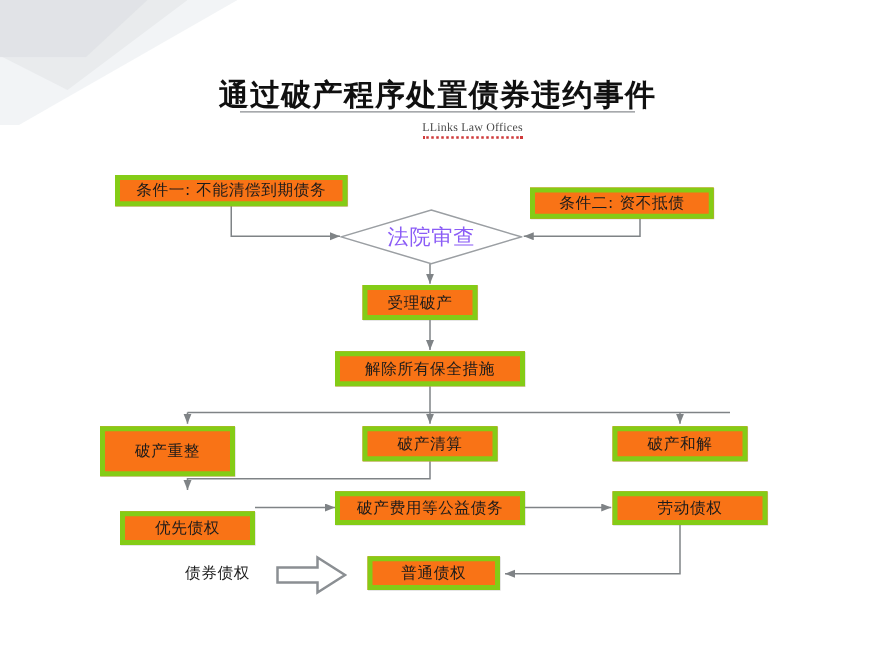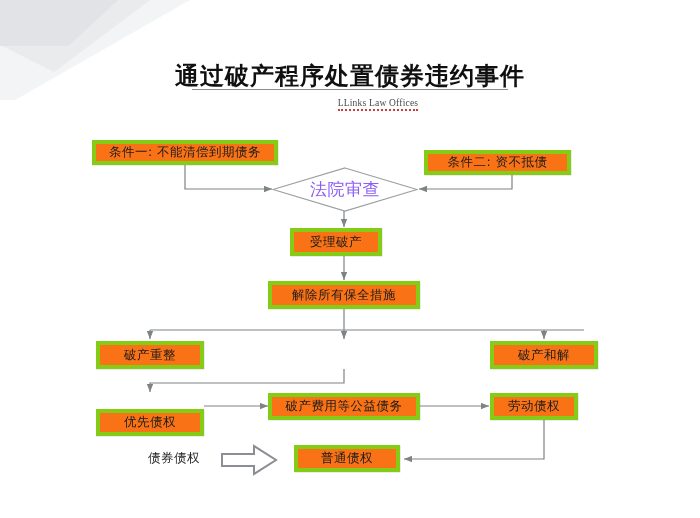--- a/index.html
+++ b/index.html
@@ -204,38 +204,41 @@
   </div>
 
   <div class="node" style="left:290px; top:228px; width:92px; height:28px;justify-content:center;">
     <span>受理破产</span>
   </div>
 
   <div class="node" style="left:268px; top:281px; width:152px; height:28px;">
     <span>解除所有保全措施</span>
   </div>
 
-  <div class="node" style="left:96px; top:341px; width:108px; height:28px;">
+  <div class="node" style="left:80px; top:341px; width:108px; height:40px;">
     <span>破产重整</span>
   </div>
 
+  <div class="node" style="left:290px; top:341px; width:108px; height:28px;">
+    <span>破产清算</span>
+  </div>
 
   <div class="node" style="left:490px; top:341px; width:108px; height:28px;">
     <span>破产和解</span>
   </div>
 
   <div class="node" style="left:96px; top:393px; width:108px; height:27px;margin-top:16px;">
     <span>优先债权</span>
   </div>
 
   <div class="node" style="left:268px; top:393px; width:152px; height:27px;">
     <span>破产费用等公益债务</span>
   </div>
 
-  <div class="node" style="left:490px; top:393px; width:88px; height:27px;">
+  <div class="node" style="left:490px; top:393px; width:124px; height:27px;">
     <span>劳动债权</span>
   </div>
 
   <div class="plain-label" style="left:110px; top:445px; width:90px; height:27px;">
     <span>债券债权</span>
   </div>
 
   <div class="node" style="left:294px; top:445px; width:106px; height:27px;">
     <span>普通债权</span>
   </div>

